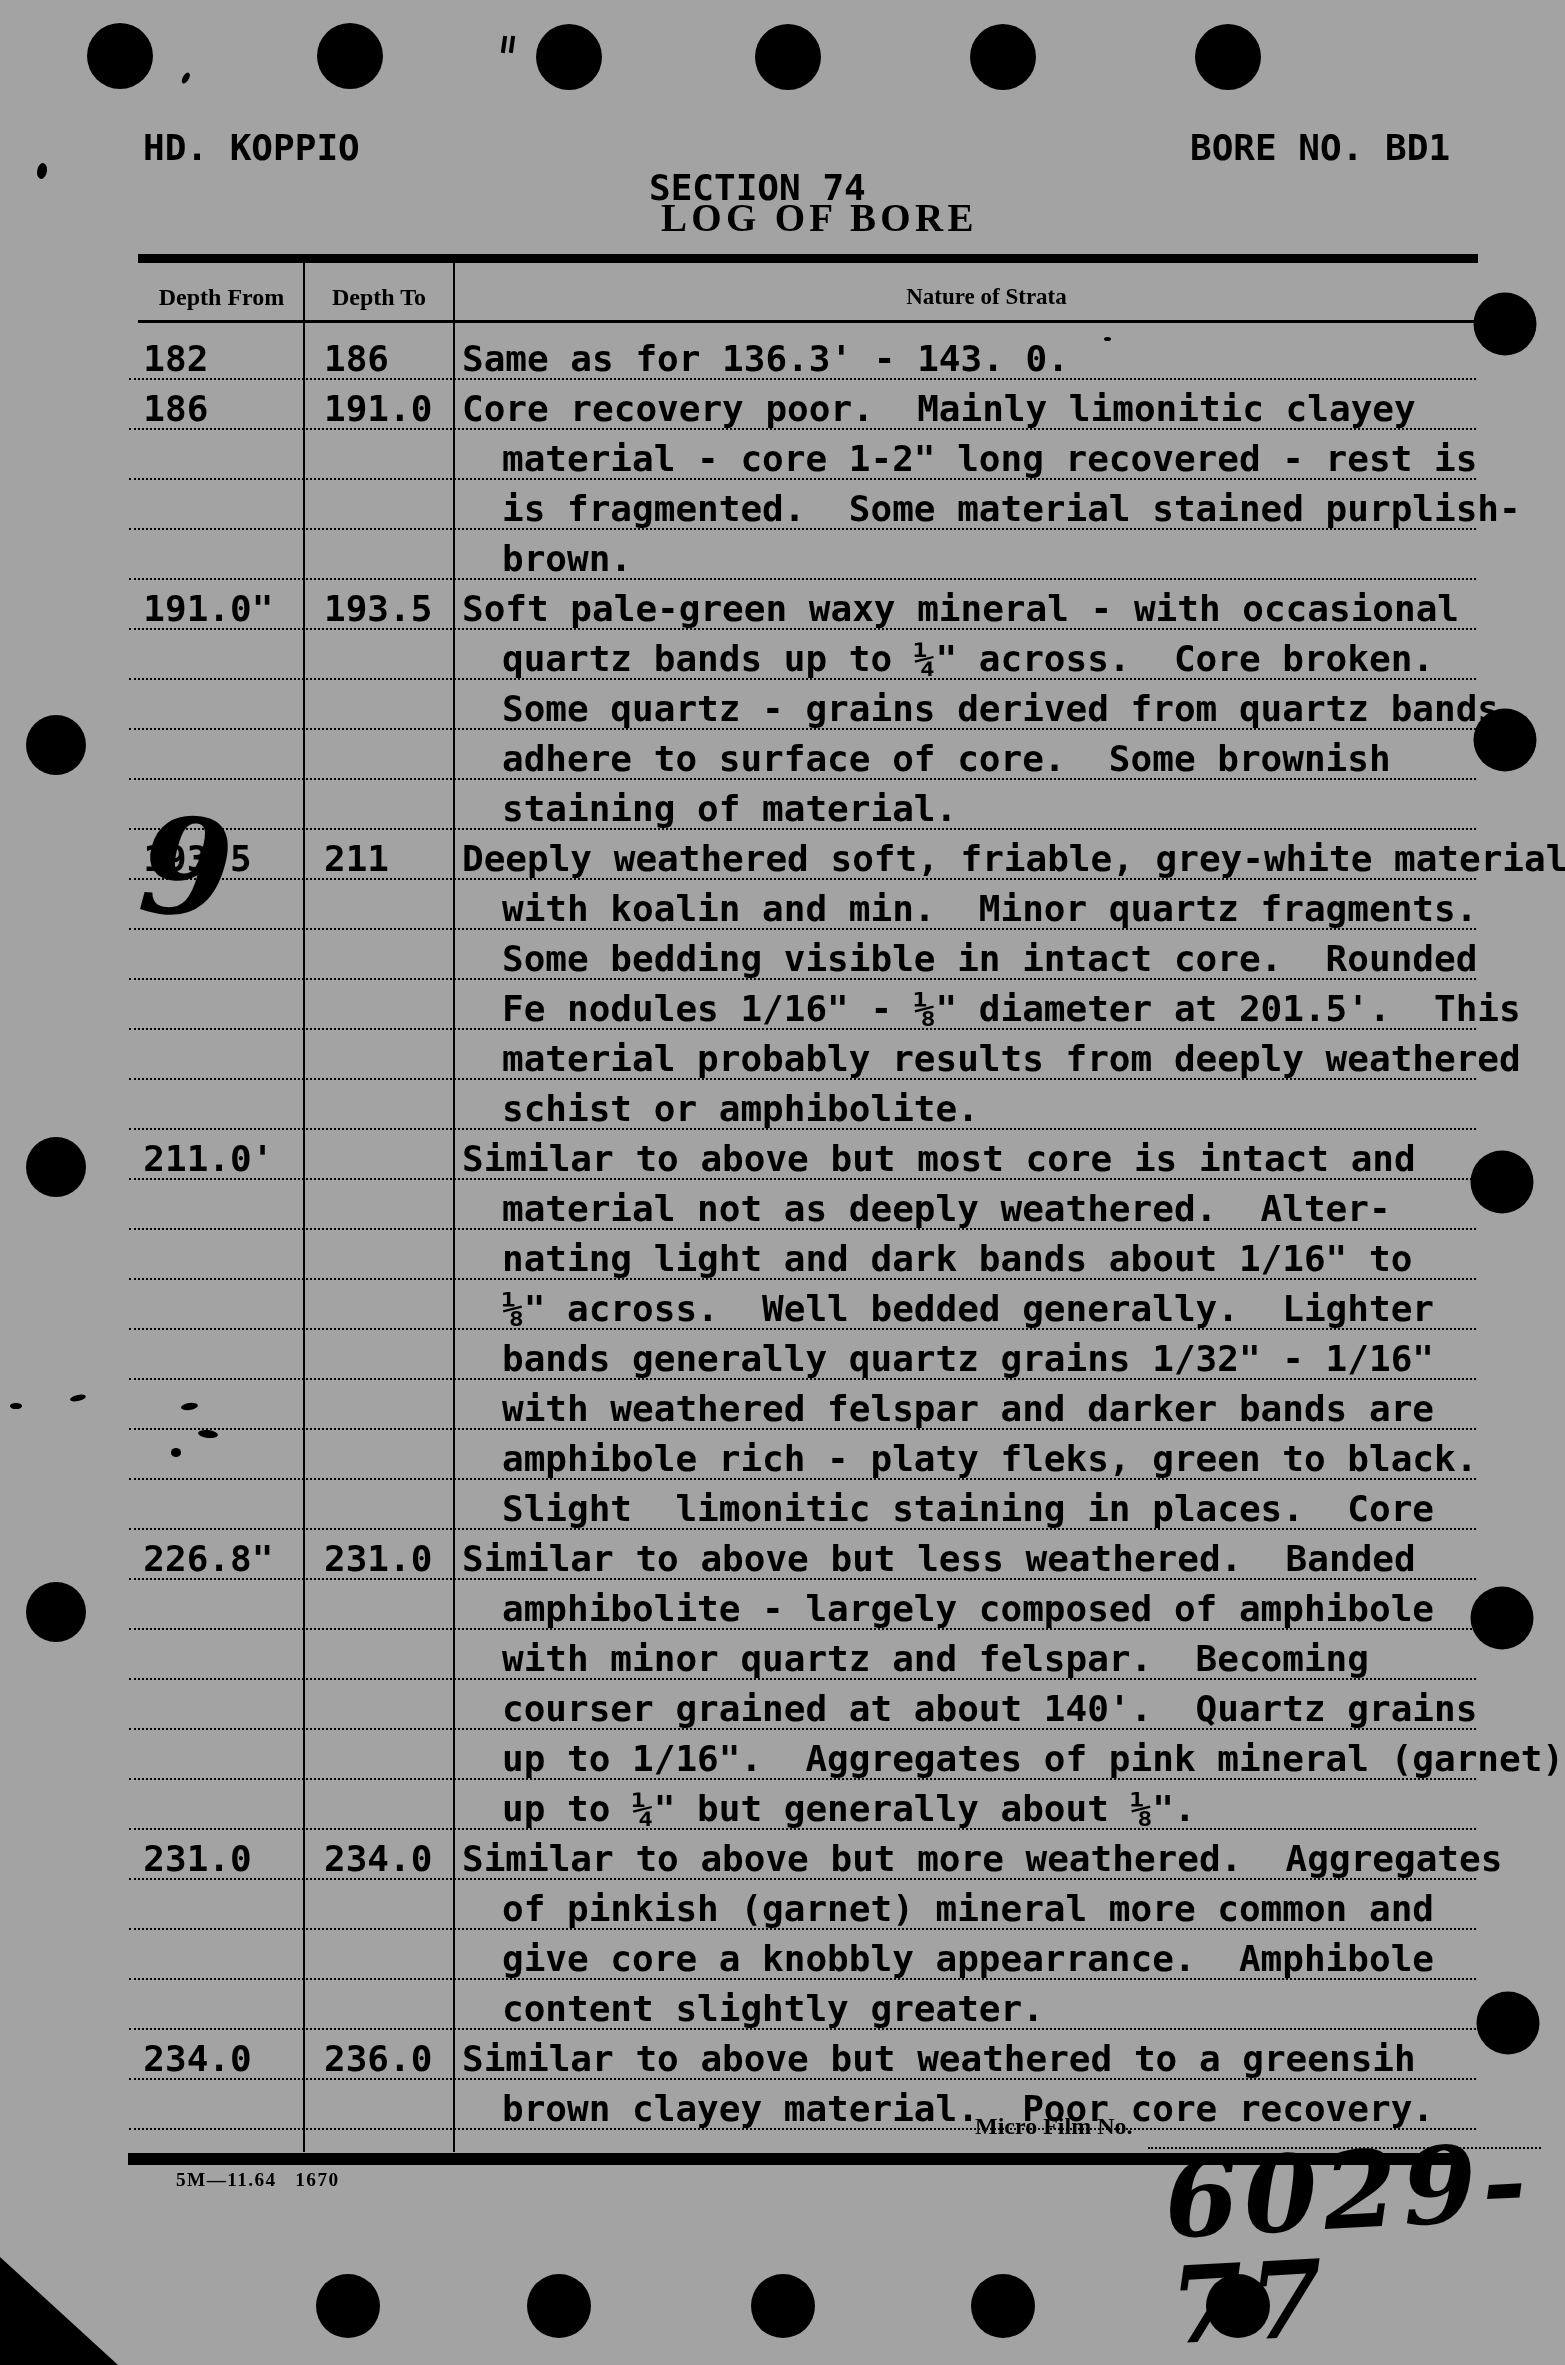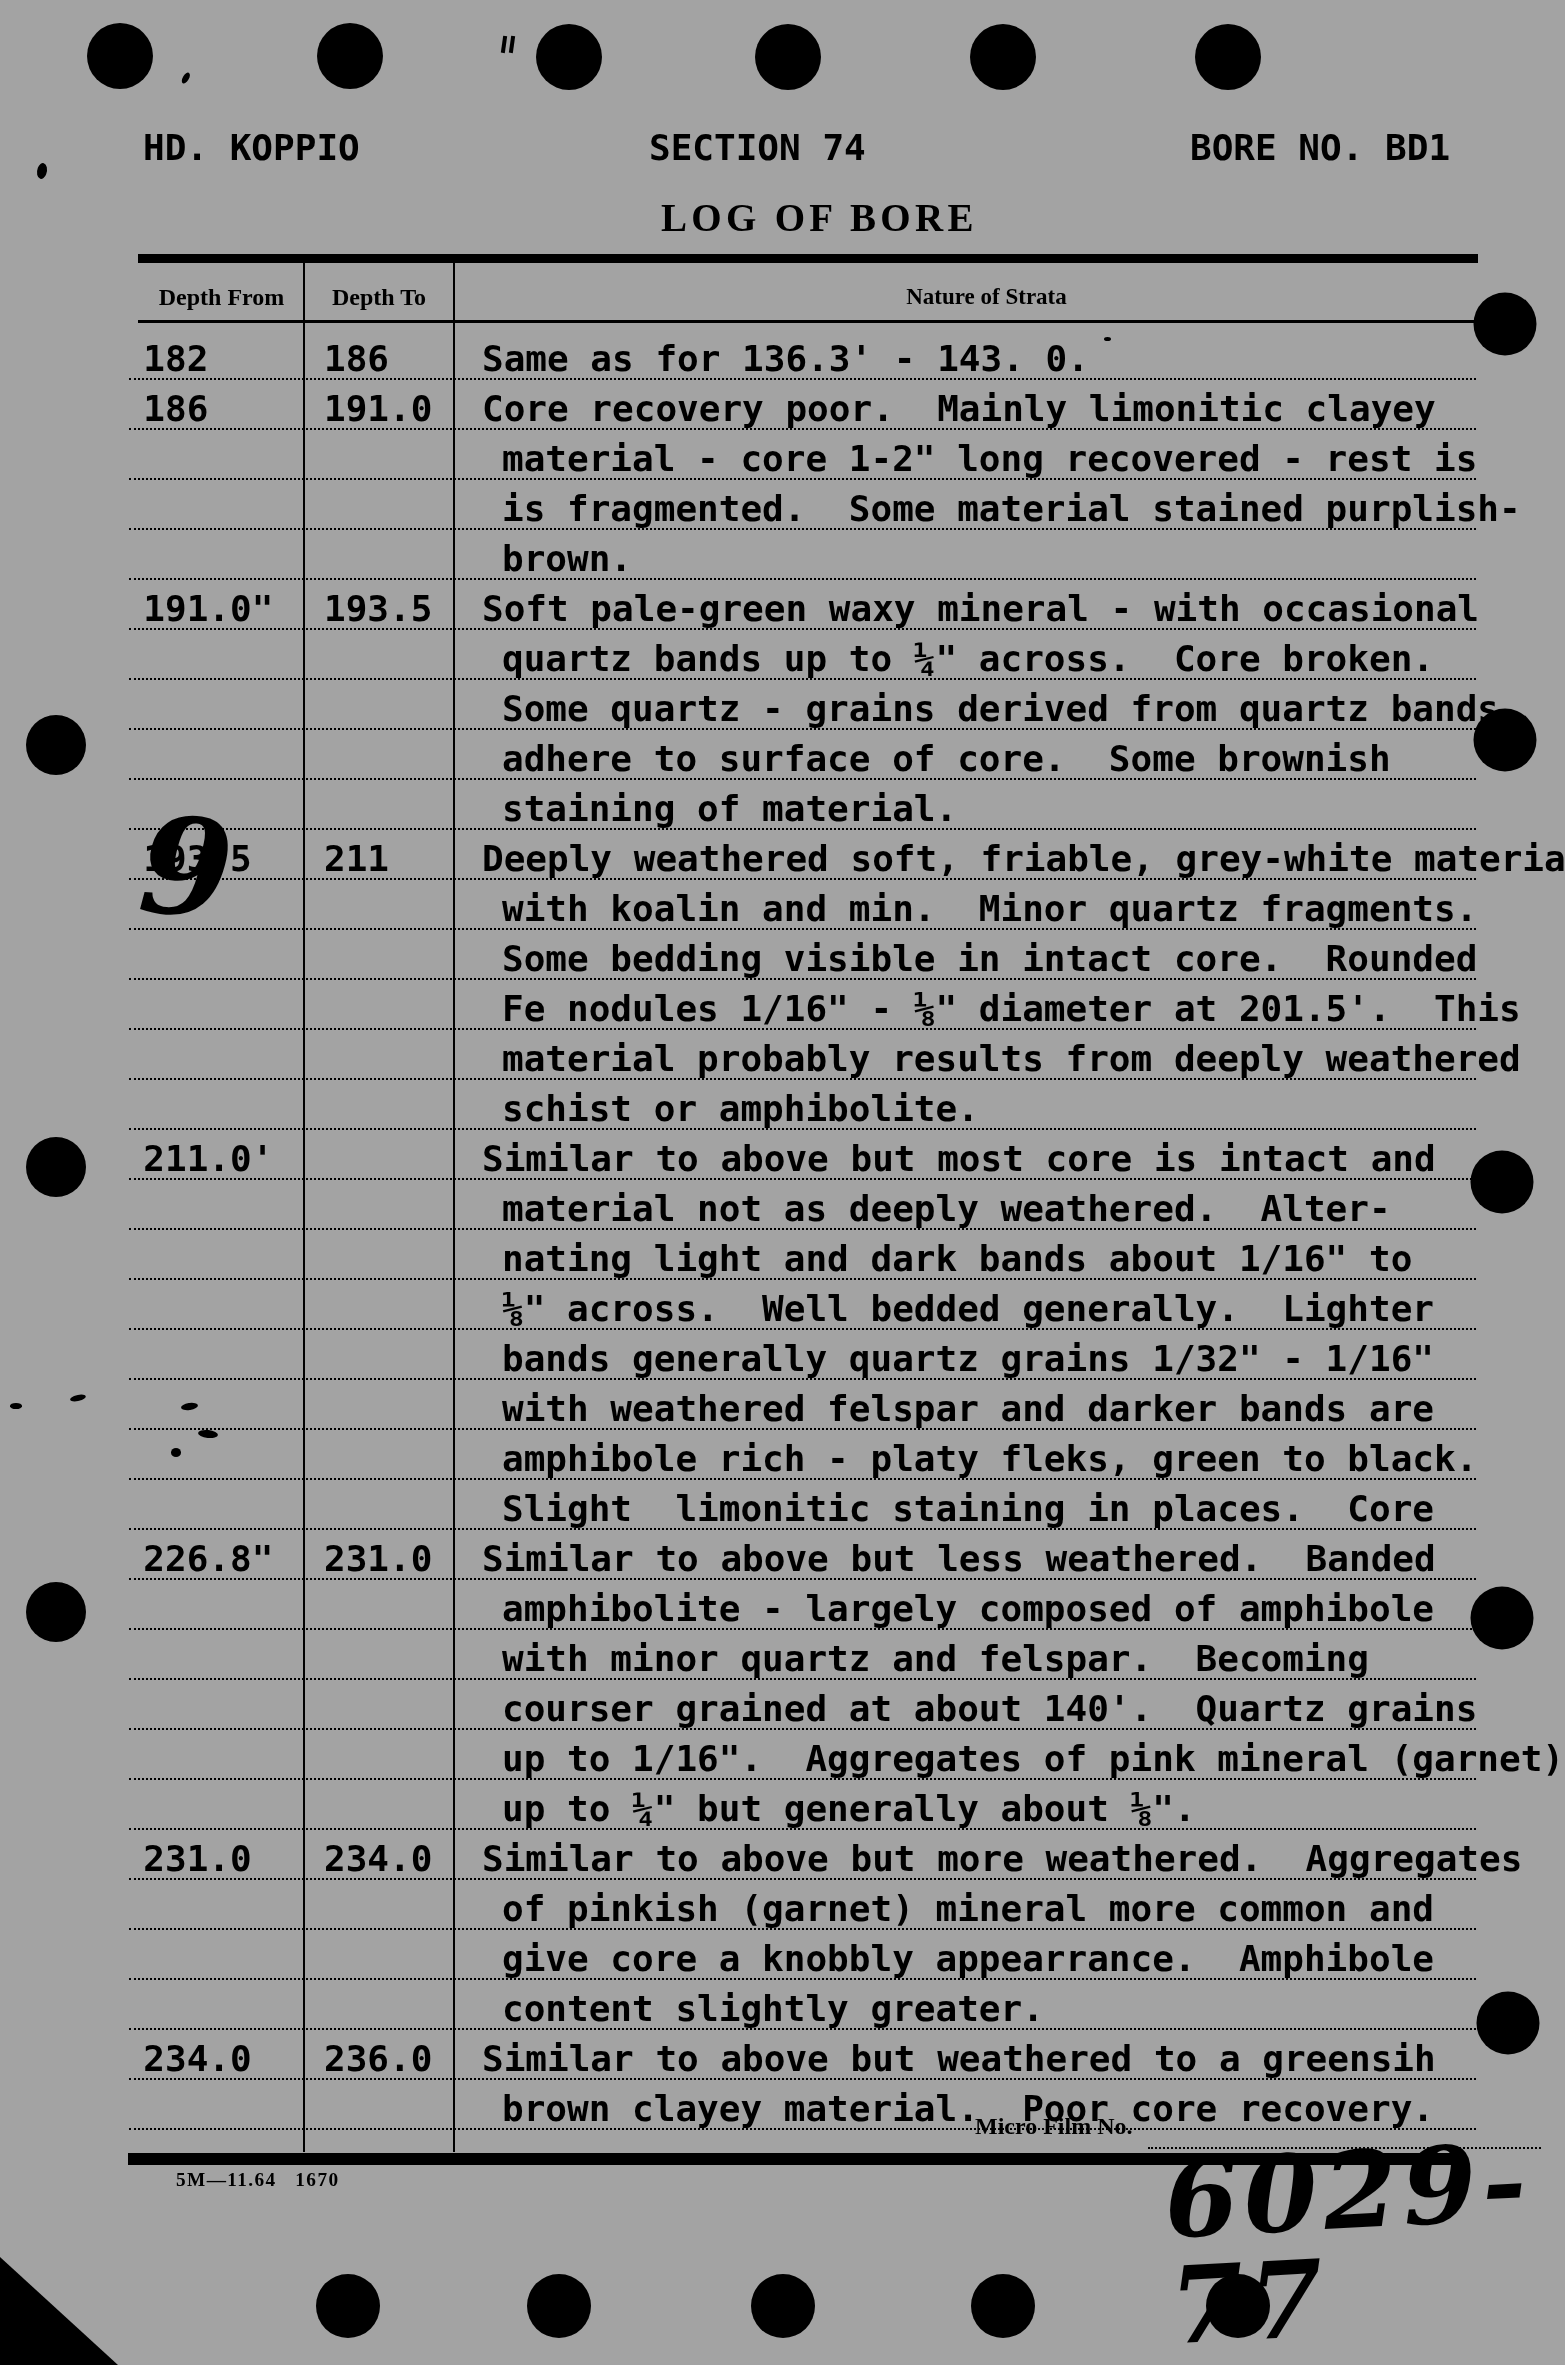--- a/index.html
+++ b/index.html
@@ -25,21 +25,21 @@
   .page-title{position:absolute;top:195px;left:661px;font-size:39px;letter-spacing:4.3px;}
   
   .rule{position:absolute;background:#000;}
   .col-header{position:absolute;top:284px;text-align:center;font-size:24px;}
   
   .rows{position:absolute;left:129px;top:330px;width:1347px;}
   .rowline{position:relative;height:48px;border-bottom:2.1px dotted #000;}
   .rowline span{position:absolute;bottom:1.4px;}
   .cell-from{left:14.3px;}
   .cell-to{left:195px;}
-  .cell-text.first{left:333px;margin-left:20px;}
+  .cell-text.first{left:333px;}
   .cell-text.cont{left:373px;}
   
   .microfilm-label{position:absolute;left:975px;top:2113px;font-size:24px;}
   .microfilm-leader{position:absolute;left:1148px;top:2120px;width:393px;height:27px;border-bottom:2.9px dotted #000;}
   .form-code{position:absolute;left:176px;top:2169px;font-size:19.3px;letter-spacing:1.4px;}
   
   .hand-digit{
     position:absolute;left:140px;top:801px;
     font-family:"DejaVu Serif",serif;font-style:italic;font-weight:bold;
     font-size:133px;line-height:1;transform:rotate(4deg);
@@ -49,21 +49,21 @@
     font-family:"DejaVu Serif",serif;font-style:italic;font-weight:bold;
     font-size:106px;line-height:1;letter-spacing:5.7px;transform:rotate(-3deg);
   }
 </style>
 </head>
 <body>
 
 <div class="page">
 
   <div class="hdr-item type" style="left:143px;">HD. KOPPIO</div>
-  <div class="hdr-item type" style="left:649px;">SECTION 74</div>
+  <div class="hdr-item type" style="left:649px;margin-top:40px;">SECTION 74</div>
   <div class="hdr-item type" style="left:1190px;">BORE NO. BD1</div>
 
   <div class="page-title print">LOG OF BORE</div>
 
   <div class="rule" style="left:138px;top:254px;width:1340px;height:9.3px;"></div>
   <div class="rule" style="left:138px;top:320px;width:1339px;height:2.9px;"></div>
   <div class="rule" style="left:303px;top:262px;width:2.1px;height:1890px;"></div>
   <div class="rule" style="left:453px;top:262px;width:2.1px;height:1890px;"></div>
   <div class="rule" style="left:128px;top:2153px;width:1334px;height:11.5px;"></div>
 

